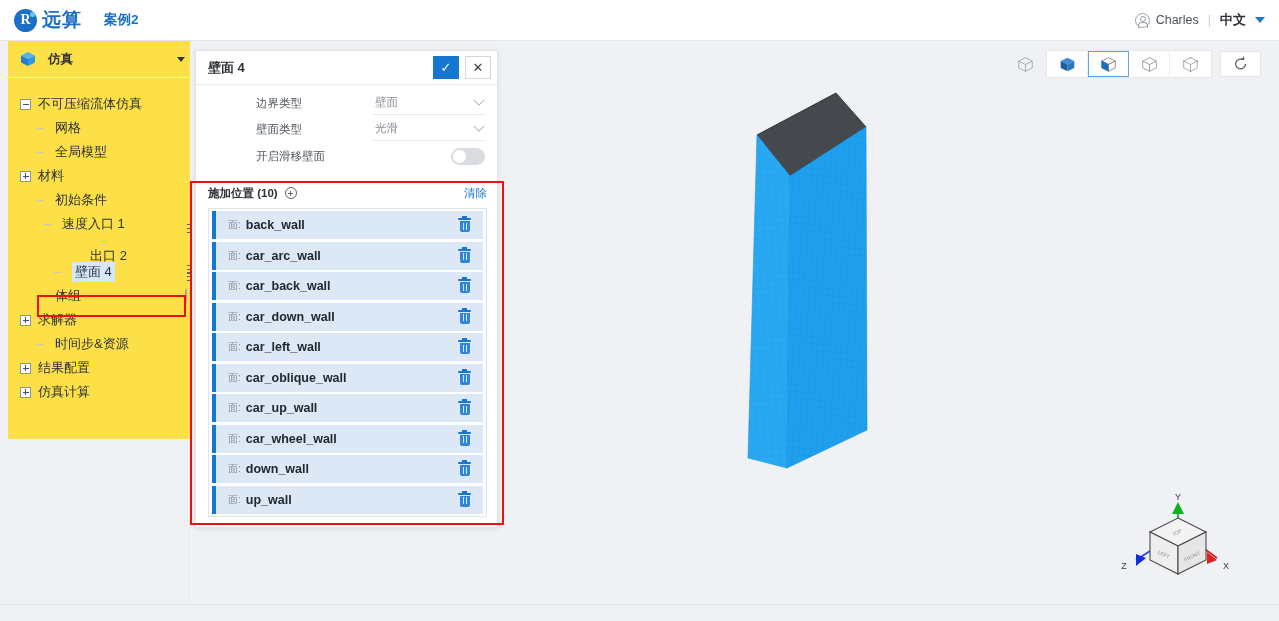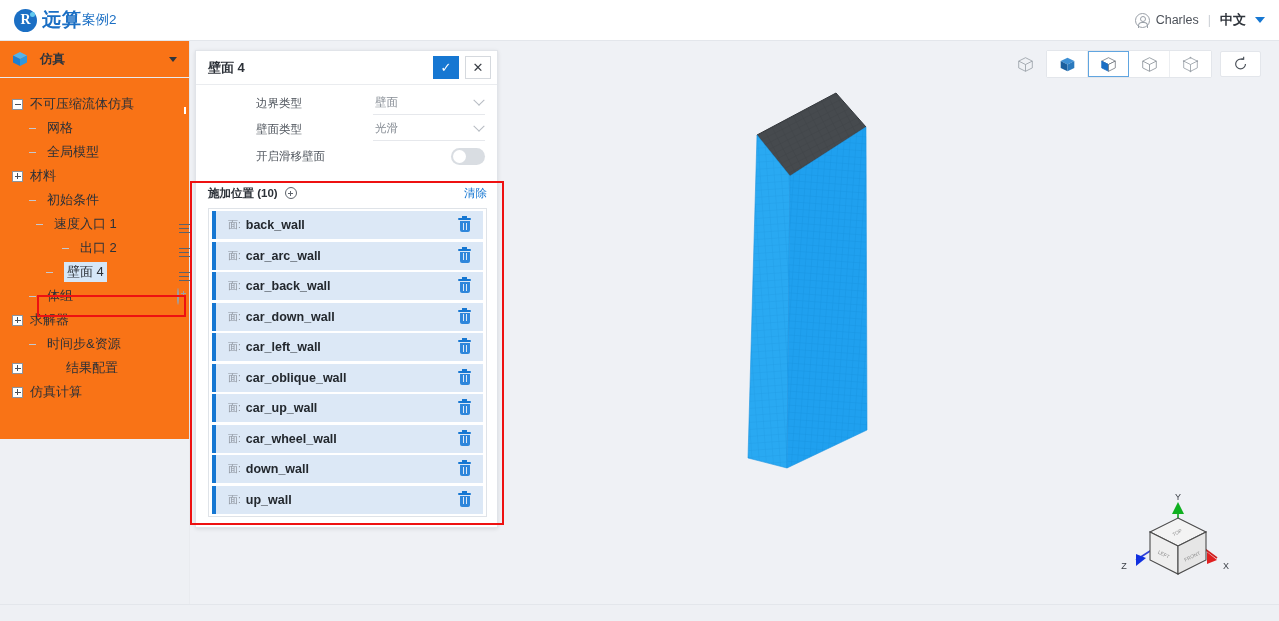--- a/index.html
+++ b/index.html
@@ -29,21 +29,21 @@
   }
   .brand-logo .dot {
     position: absolute; right: 2px; top: 3px;
     width: 5px; height: 5px; border-radius: 50%; background: #63c9f0;
   }
   .brand-name {
     margin-left: 5px; font-size: 19px; font-weight: bold; color: #1b6fc4;
     letter-spacing: 1px;
   }
   .case-name {
-    font-size: 13.5px; font-weight: normal; color: #1b6fc4; text-align: center;
+    margin-left: 22px; font-size: 13.5px; font-weight: bold; color: #1b6fc4; text-align: center;
   }
   .topbar-right {
     margin-left: auto; margin-right: 14px;
     display: flex; align-items: center; gap: 9px;
     font-size: 12.5px; color: #4c5159;
   }
   .user-chip { display: flex; align-items: center; gap: 6px; }
   .avatar-icon {
     width: 15px; height: 15px; border-radius: 50%;
     border: 1px solid #9aa0a8; position: relative; flex: 0 0 auto;
@@ -59,22 +59,22 @@
   }
   .divider-v { color: #ccd0d6; }
   .lang { font-weight: bold; color: #30353c; font-size: 13px; }
   .caret-down {
     width: 0; height: 0; border-left: 5px solid transparent;
     border-right: 5px solid transparent; border-top: 6px solid #1677d2;
   }
 
   
   .sidebar {
-    position: absolute; left: 0; top: 41px; width: 190px; height: 398px;
-    background: #f97316; border-right: 1px solid #e3e6eb;
+    position: absolute; left: 8px; top: 41px; width: 190px; height: 398px;
+    background: #fde047; border-right: 1px solid #e3e6eb;
   }
   .sidebar-head {
     height: 37px; display: flex; align-items: center;
     border-bottom: 1px solid #e8eaee; padding: 0 12px;
   }
   .cube-mini {
     width: 16px; height: 16px; flex: 0 0 auto; margin-right: 12px;
   }
   .sidebar-head-label { font-size: 12.5px; font-weight: bold; color: #30353c; }
   .sidebar-head .caret {
@@ -342,21 +342,21 @@
         </div>
         <div class="tree-row" style="padding-left: 29px;">
           <span class="tree-stub"></span>
           <span class="tree-label">初始条件</span>
         </div>
         <div class="tree-row" style="padding-left: 36px;">
           <span class="tree-stub"></span>
           <span class="tree-label">速度入口 1</span>
           <span class="row-icon-right"><span class="list-icon"><span></span><span></span><span></span></span></span>
         </div>
-        <div class="tree-row" style="padding-left: 62px;">
+        <div class="tree-row" style="padding-left: 22px; flex-direction: column;">
           <span class="tree-stub"></span>
           <span class="tree-label">出口 2</span>
           <span class="row-icon-right"><span class="list-icon"><span></span><span></span><span></span></span></span>
         </div>
         <div class="tree-row" style="padding-left: 46px;">
           <span class="tree-stub"></span>
           <span class="tree-label sel">壁面 4</span>
           <span class="row-icon-right"><span class="list-icon"><span></span><span></span><span></span></span></span>
         </div>
         <div class="tree-row" style="padding-left: 29px;">
@@ -365,21 +365,21 @@
           <span class="row-icon-right"><span class="plus-circle"></span></span>
         </div>
         <div class="tree-row" style="padding-left: 12px;">
           <span class="tree-toggle plus"></span>
           <span class="tree-label">求解器</span>
         </div>
         <div class="tree-row" style="padding-left: 29px;">
           <span class="tree-stub"></span>
           <span class="tree-label">时间步&amp;资源</span>
         </div>
-        <div class="tree-row" style="padding-left: 12px; gap: 36px;">
+        <div class="tree-row" style="padding-left: 12px;">
           <span class="tree-toggle plus"></span>
           <span class="tree-label">结果配置</span>
         </div>
         <div class="tree-row" style="padding-left: 12px;">
           <span class="tree-toggle plus"></span>
           <span class="tree-label">仿真计算</span>
         </div>
       </div>
   </div>
   <div class="sidebar-bottom-fill"></div>

